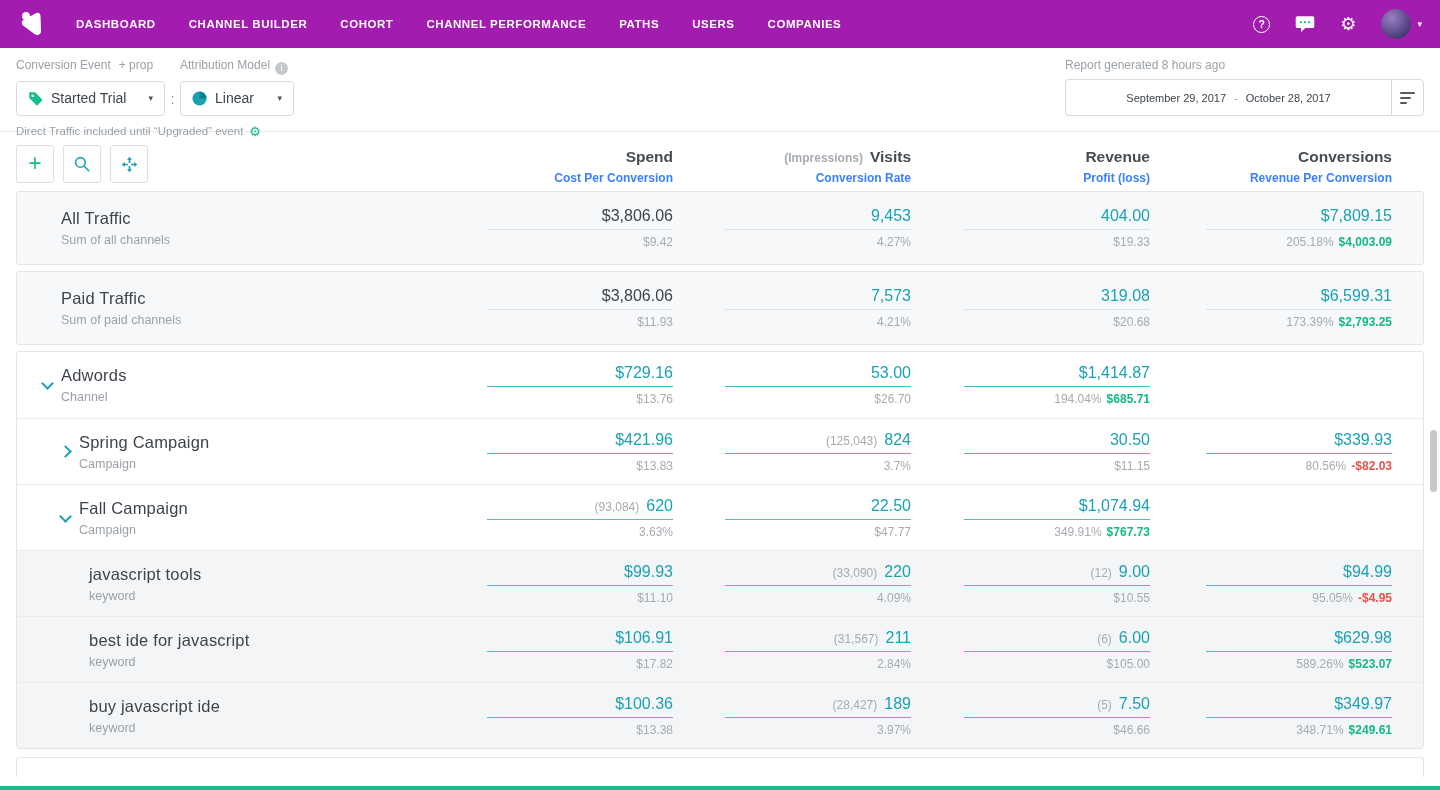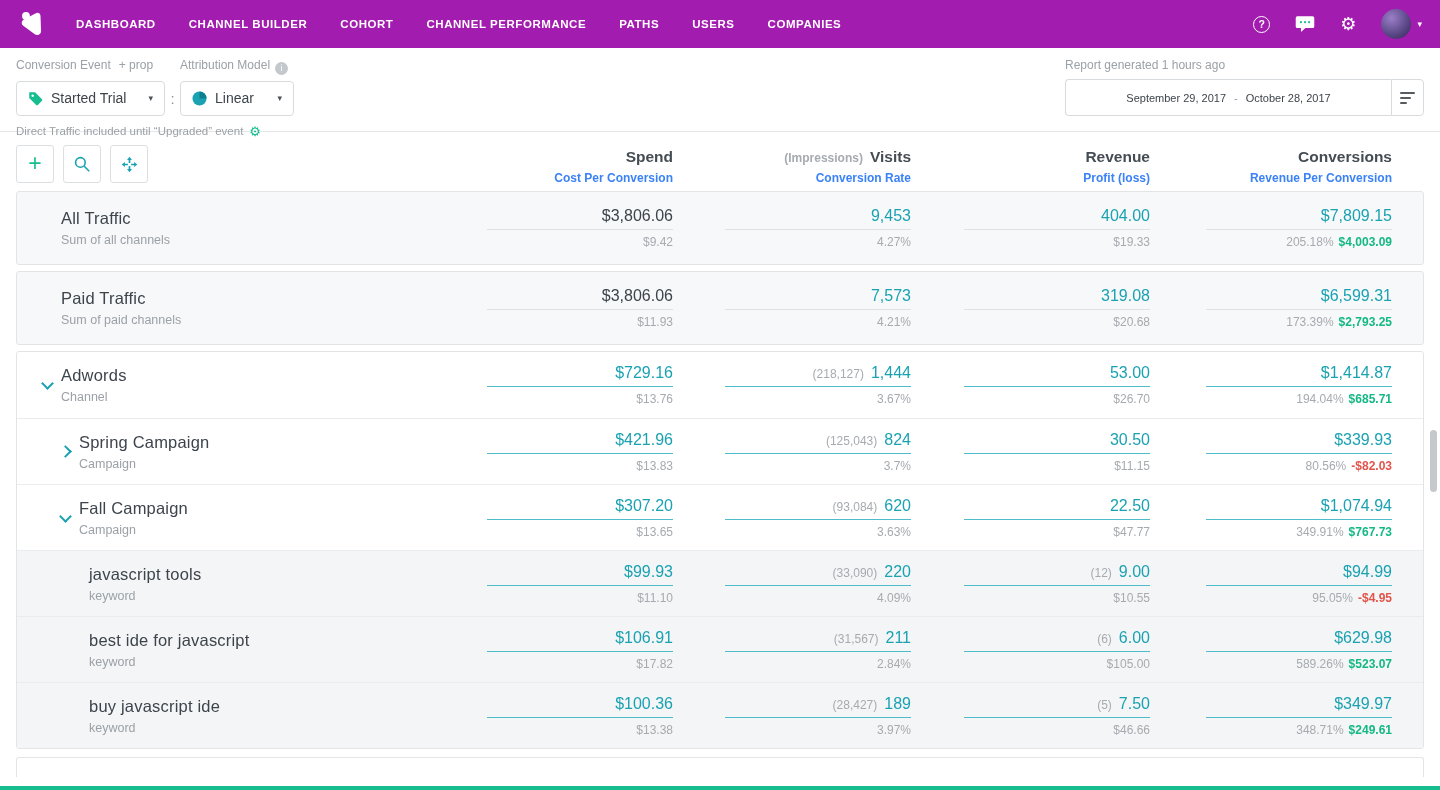--- a/index.html
+++ b/index.html
@@ -175,21 +175,21 @@
         <span class="dd-caret">▾</span>
       </div>
     </div>
     <div class="fnote">
       <span>Direct Traffic included until “Upgraded” event</span>
       <span class="note-gear">⚙</span>
     </div>
   </div>
 
   <div class="filters-right">
-    <div class="report-gen">Report generated 1 hours ago</div>
+    <div class="report-gen">Report generated 8 hours ago</div>
     <div class="datebar">
       <div class="date-box">
         <span class="date-text">September 29, 2017</span>
         <span class="date-dash">-</span>
         <span class="date-text">October 28, 2017</span>
       </div>
       <button class="sort-btn">
         <span class="sbar" style="width:15px"></span>
         <span class="sbar" style="width:11px"></span>
         <span class="sbar" style="width:7px"></span>
@@ -295,24 +295,20 @@
       <div class="names">
         <div class="row-title">Adwords</div>
         <div class="row-sub">Channel</div>
       </div>
     </div>
     <div class="cell">
       <div class="cell-line"><span class="main-val">$729.16</span></div>
       <div class="cell-sub">$13.76</div>
     </div>
     <div class="cell">
-      <div class="cell-line"><span class="pre">(218,127)</span><span class="main-val">1,444</span></div>
-      <div class="cell-sub">3.67%</div>
-    </div>
-    <div class="cell">
       <div class="cell-line"><span class="main-val">53.00</span></div>
       <div class="cell-sub">$26.70</div>
     </div>
     <div class="cell">
       <div class="cell-line"><span class="main-val">$1,414.87</span></div>
       <div class="cell-sub"><span class="pct">194.04%</span><span class="profit green">$685.71</span></div>
     </div>
   </div>
         <div class="row lvl1 shade-plain u-teal">
     <div class="row-left">
@@ -341,24 +337,20 @@
   </div>
         <div class="row lvl1 shade-plain u-teal">
     <div class="row-left">
       <span class="chev down"></span>
       <div class="names">
         <div class="row-title">Fall Campaign</div>
         <div class="row-sub">Campaign</div>
       </div>
     </div>
     <div class="cell">
-      <div class="cell-line"><span class="main-val">$307.20</span></div>
-      <div class="cell-sub">$13.65</div>
-    </div>
-    <div class="cell">
       <div class="cell-line"><span class="pre">(93,084)</span><span class="main-val">620</span></div>
       <div class="cell-sub">3.63%</div>
     </div>
     <div class="cell">
       <div class="cell-line"><span class="main-val">22.50</span></div>
       <div class="cell-sub">$47.77</div>
     </div>
     <div class="cell">
       <div class="cell-line"><span class="main-val">$1,074.94</span></div>
       <div class="cell-sub"><span class="pct">349.91%</span><span class="profit green">$767.73</span></div>

